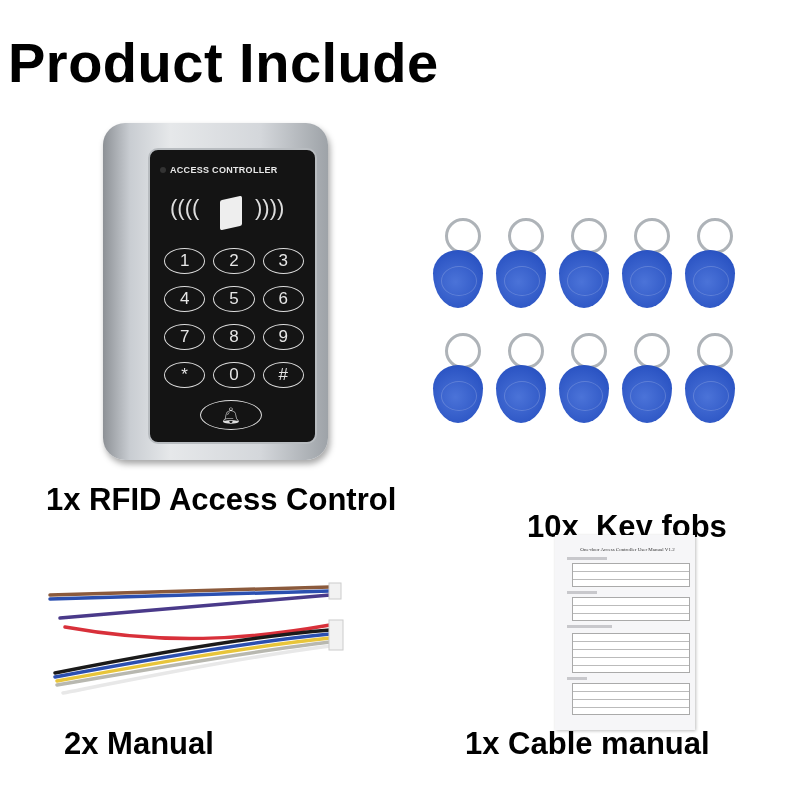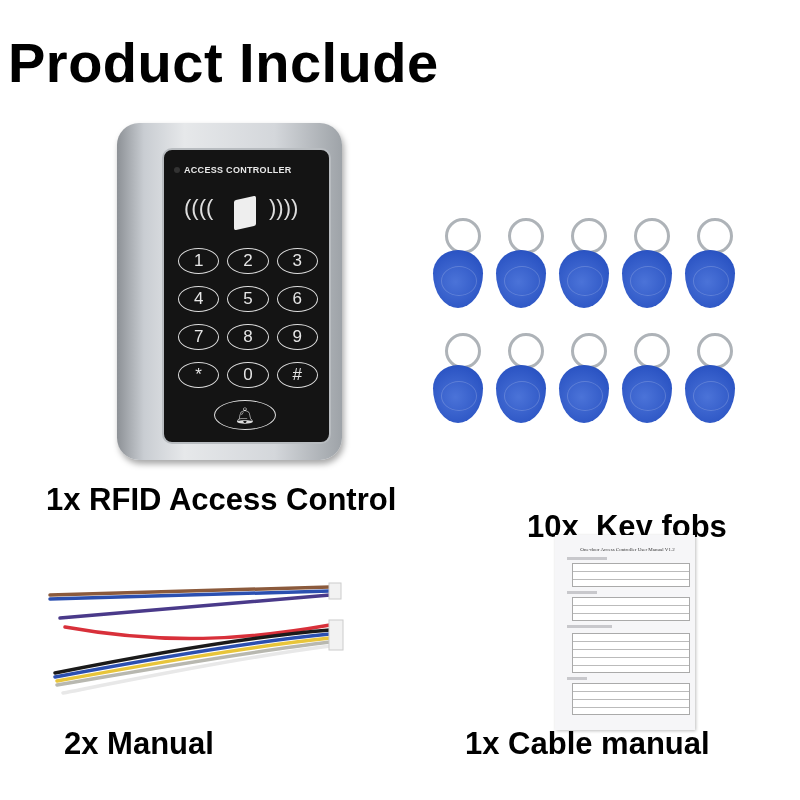--- a/index.html
+++ b/index.html
@@ -1,20 +1,20 @@
 <!DOCTYPE html>
 <html><head>
 <meta charset="utf-8">
 <style>
   html,body{margin:0;padding:0;background:#fff;}
   body{width:800px;height:800px;position:relative;overflow:hidden;font-family:"Liberation Sans",sans-serif;color:#000;}
   .title{position:absolute;left:8px;top:30px;width:800px;text-align:left;font-size:56px;font-weight:bold;letter-spacing:0.5px;}
   .caption{position:absolute;font-size:31px;font-weight:bold;white-space:pre;}
   
-  .device{position:absolute;left:103px;top:123px;width:225px;height:337px;margin-left:14px;}
+  .device{position:absolute;left:103px;top:123px;width:225px;height:337px;}
   .shell{position:absolute;inset:0;border-radius:22px;background:linear-gradient(90deg,#8d9196 0%,#c9cdd2 12%,#e6e8ea 30%,#d4d7db 70%,#9ea3a8 100%);box-shadow:2px 4px 6px rgba(0,0,0,.35);}
   .panel{position:absolute;left:45px;top:25px;width:165px;height:292px;border-radius:10px;background:#141414;border:2px solid #b8bcc0;}
   .panel-label{position:absolute;left:20px;top:15px;font-size:9px;color:#e8e8e8;letter-spacing:0.3px;font-weight:bold;}
   .led{position:absolute;left:10px;top:17px;width:6px;height:6px;border-radius:50%;background:#333;}
   .card{position:absolute;left:70px;top:48px;width:22px;height:30px;background:#eee;transform:skewY(-12deg);border-radius:2px;}
   .wave{position:absolute;color:#ddd;font-size:22px;top:45px;}
   .keys{position:absolute;left:14px;top:98px;width:140px;display:grid;grid-template-columns:repeat(3,1fr);row-gap:12px;column-gap:8px;}
   .key{height:24px;border:1.5px solid #ddd;border-radius:50%;color:#e6e6e6;display:flex;align-items:center;justify-content:center;font-size:17px;}
   .bell{position:absolute;left:50px;top:250px;width:60px;height:28px;border:1.5px solid #ddd;border-radius:50%;color:#ddd;display:flex;align-items:center;justify-content:center;font-size:16px;}
   

